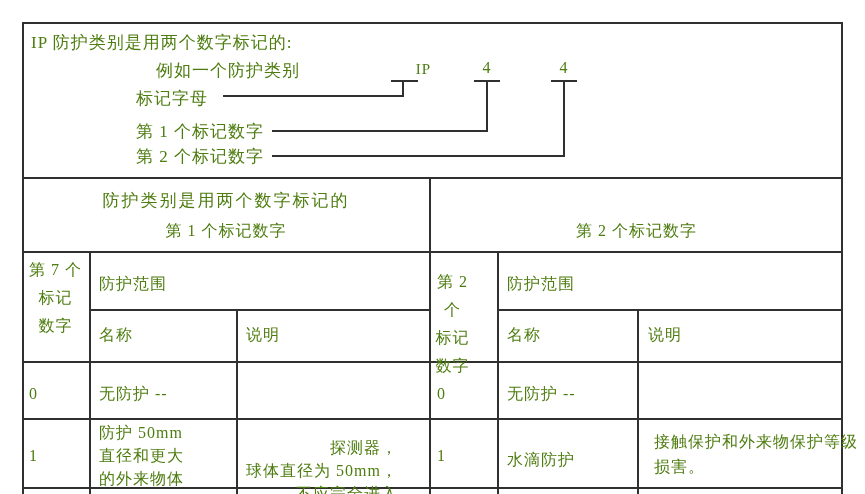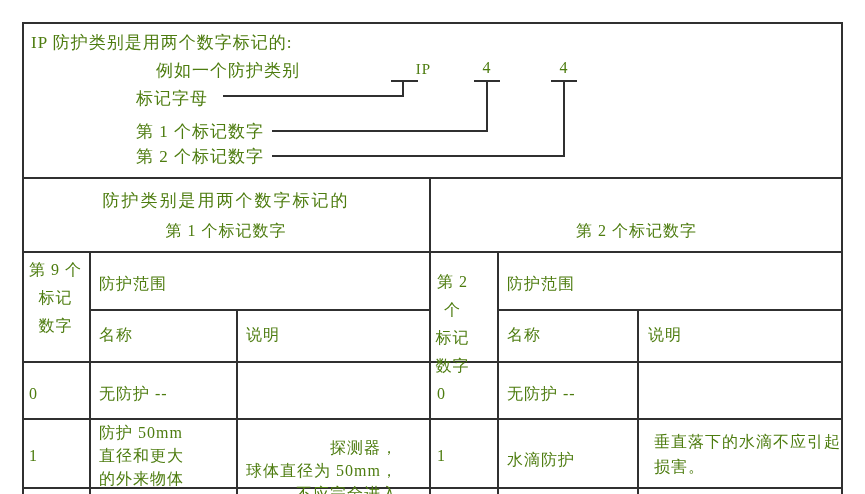--- a/index.html
+++ b/index.html
@@ -52,21 +52,21 @@
   <div class="line" style="left:89px;top:251px;width:2px;height:243px;"></div>
   <div class="line" style="left:236px;top:309px;width:2px;height:185px;"></div>
   <div class="line" style="left:429px;top:177px;width:2px;height:317px;"></div>
   <div class="line" style="left:497px;top:251px;width:2px;height:243px;"></div>
   <div class="line" style="left:637px;top:309px;width:2px;height:185px;"></div>
 
   <div class="txt big group1 center" style="left:22px;top:189px;width:408px;">防护类别是用两个数字标记的</div>
   <div class="txt center" style="left:22px;top:219px;width:408px;">第 1 个标记数字</div>
   <div class="txt center" style="left:430px;top:219px;width:413px;">第 2 个标记数字</div>
 
-  <div class="txt digit-head" style="left:22px;top:256px;width:67px;">第 9 个
+  <div class="txt digit-head" style="left:22px;top:256px;width:67px;">第 7 个
 标记
 数字</div>
   <div class="txt" style="left:99px;top:272px;">防护范围</div>
   <div class="txt" style="left:99px;top:323px;">名称</div>
   <div class="txt" style="left:246px;top:323px;">说明</div>
   <div class="txt digit-head" style="left:430px;top:268px;width:45px;">第 2 个
 标记
 数字</div>
   <div class="txt" style="left:507px;top:272px;">防护范围</div>
   <div class="txt" style="left:507px;top:323px;">名称</div>
@@ -81,16 +81,16 @@
 
   <div class="txt" style="left:29px;top:444px;">1</div>
   <div class="txt" style="left:99px;top:421px;">防护 50mm
 直径和更大
 的外来物体</div>
   <div class="txt" style="left:246px;top:436px;text-align:right;">探测器，
 球体直径为 50mm，
 不应完全进入</div>
   <div class="txt" style="left:437px;top:444px;">1</div>
   <div class="txt" style="left:507px;top:448px;">水滴防护</div>
-  <div class="txt" style="left:654px;top:429px;line-height:25px;">垂直落下的水滴不应引起
+  <div class="txt" style="left:654px;top:429px;line-height:25px;">接触保护和外来物保护等级
 损害。</div>
 
 </div>
 
 </body></html>

